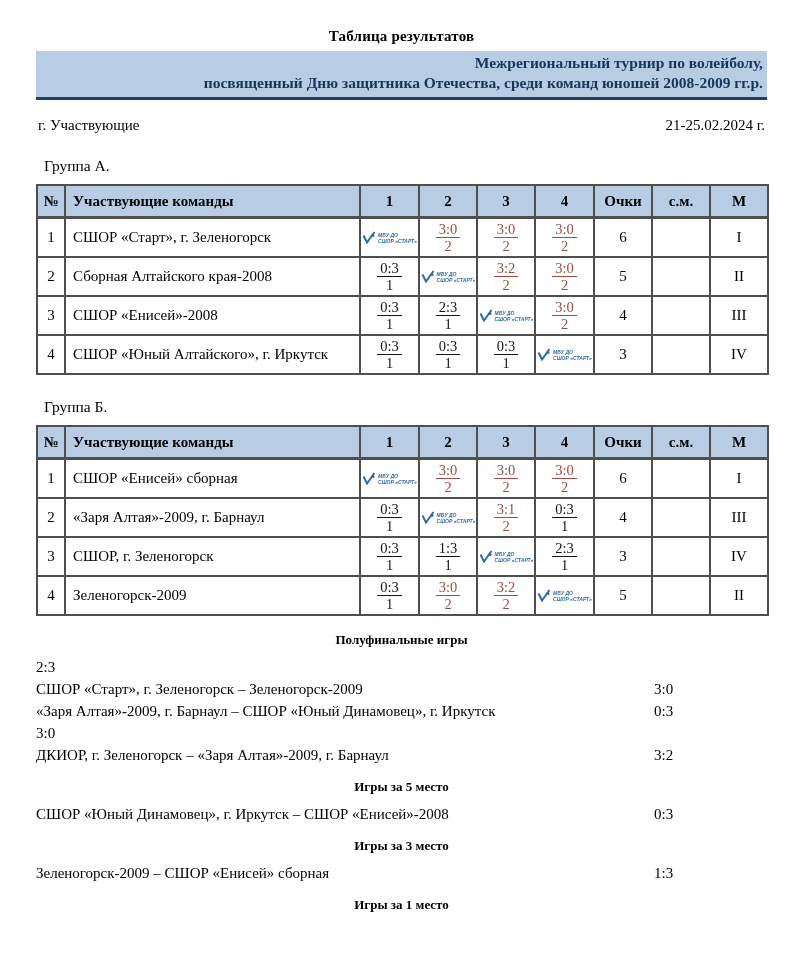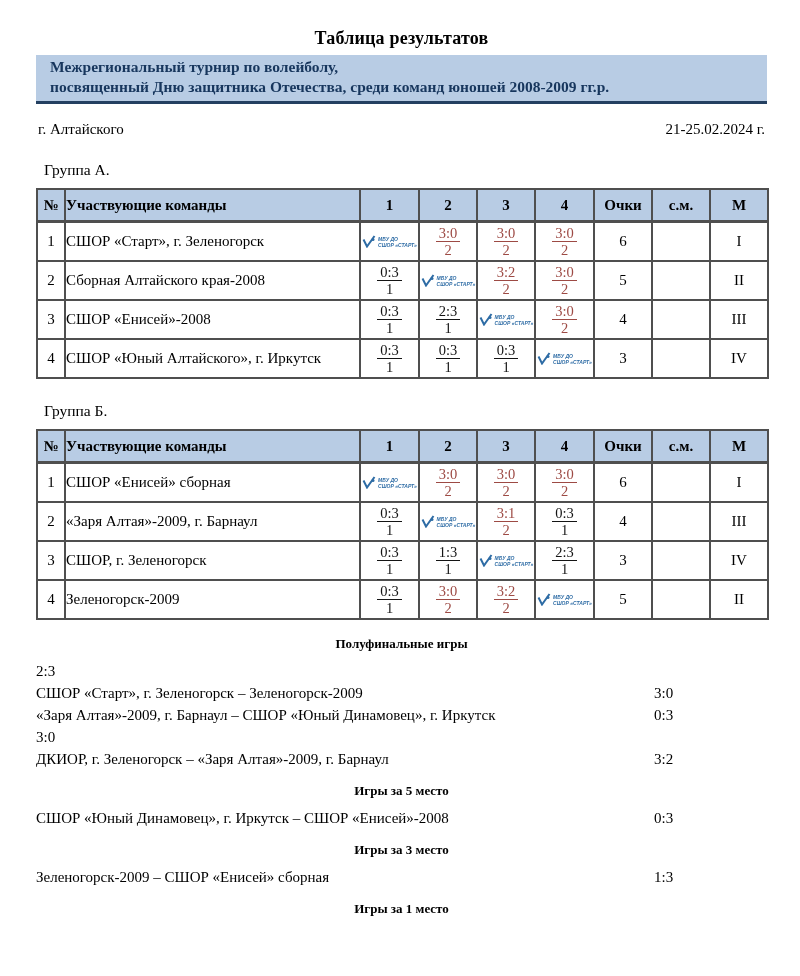--- a/index.html
+++ b/index.html
@@ -6,27 +6,27 @@
     margin: 0; padding: 0;
     background: #ffffff;
     width: 800px; height: 976px;
     overflow: hidden;
     font-family: "Liberation Serif", "DejaVu Serif", serif;
     color: #000;
   }
   .page { box-sizing: border-box; width: 800px; padding: 28px 33px 10px 36px; }
 
   .doc-title {
-    font-size: 18px; font-weight: bold; text-align: center;
+    font-size: 15px; font-weight: bold; text-align: center;
     margin: 0 0 6px 0; letter-spacing: 0.2px;
   }
   .banner {
     background: #b8cce4;
     border-bottom: 3px solid #244061;
-    text-align: left; font-weight: bold;
+    text-align: right; font-weight: bold;
     font-size: 15.5px; line-height: 20px;
     color: #17365d;
     padding: 2px 4px 4px 14px;
   }
   .meta-row {
     display: flex; justify-content: space-between;
     font-size: 15px; margin-top: 17px; padding: 0 2px;
   }
 
   .group-heading { font-weight: normal; font-size: 15.5px; margin: 23px 0 9px 8px; }
@@ -39,21 +39,21 @@
     border: 2px solid #4f4f4f;
     text-align: center; vertical-align: middle;
     padding: 0; overflow: hidden;
   }
   table.results thead th {
     background: #b8cce4;
     font-size: 15px; font-weight: bold;
     height: 30px;
     border-bottom-width: 3px;
   }
-  table.results th.col-team, table.results td.team { text-align: left; }
+  table.results th.col-team, table.results td.team { text-align: left; padding-left: 7px; }
   table.results tbody td { height: 37px; font-size: 15px; }
 
   .frac { display: inline-block; font-size: 14.5px; line-height: 16px; font-weight: normal; }
   .frac .sc { display: block; border-bottom: 1px solid currentColor; padding: 0 3px 0 3px; }
   .frac .pt { display: block; }
   .frac.win { color: #9d4a44; }
   .frac.loss { color: #141414; }
 
   .club-logo { display: flex; align-items: center; justify-content: center; gap: 2px; }
   .club-logo .logo-txt {
@@ -79,21 +79,21 @@
 <div class="page">
 
   <h1 class="doc-title">Таблица результатов</h1>
 
   <div class="banner">
     <div>Межрегиональный турнир по волейболу,</div>
     <div>посвященный Дню защитника Отечества, среди команд юношей 2008-2009 гг.р.</div>
   </div>
 
   <div class="meta-row">
-    <span>г. Алтайского</span>
+    <span>г. Участвующие</span>
     <span>21-25.02.2024 г.</span>
   </div>
 
   <div id="groups">
       <div class="group-heading">Группа А.</div>
       <table class="results">
         <colgroup>
           <col style="width: 28px;">
           <col style="width: 295px;">
           <col style="width: 59px;">

